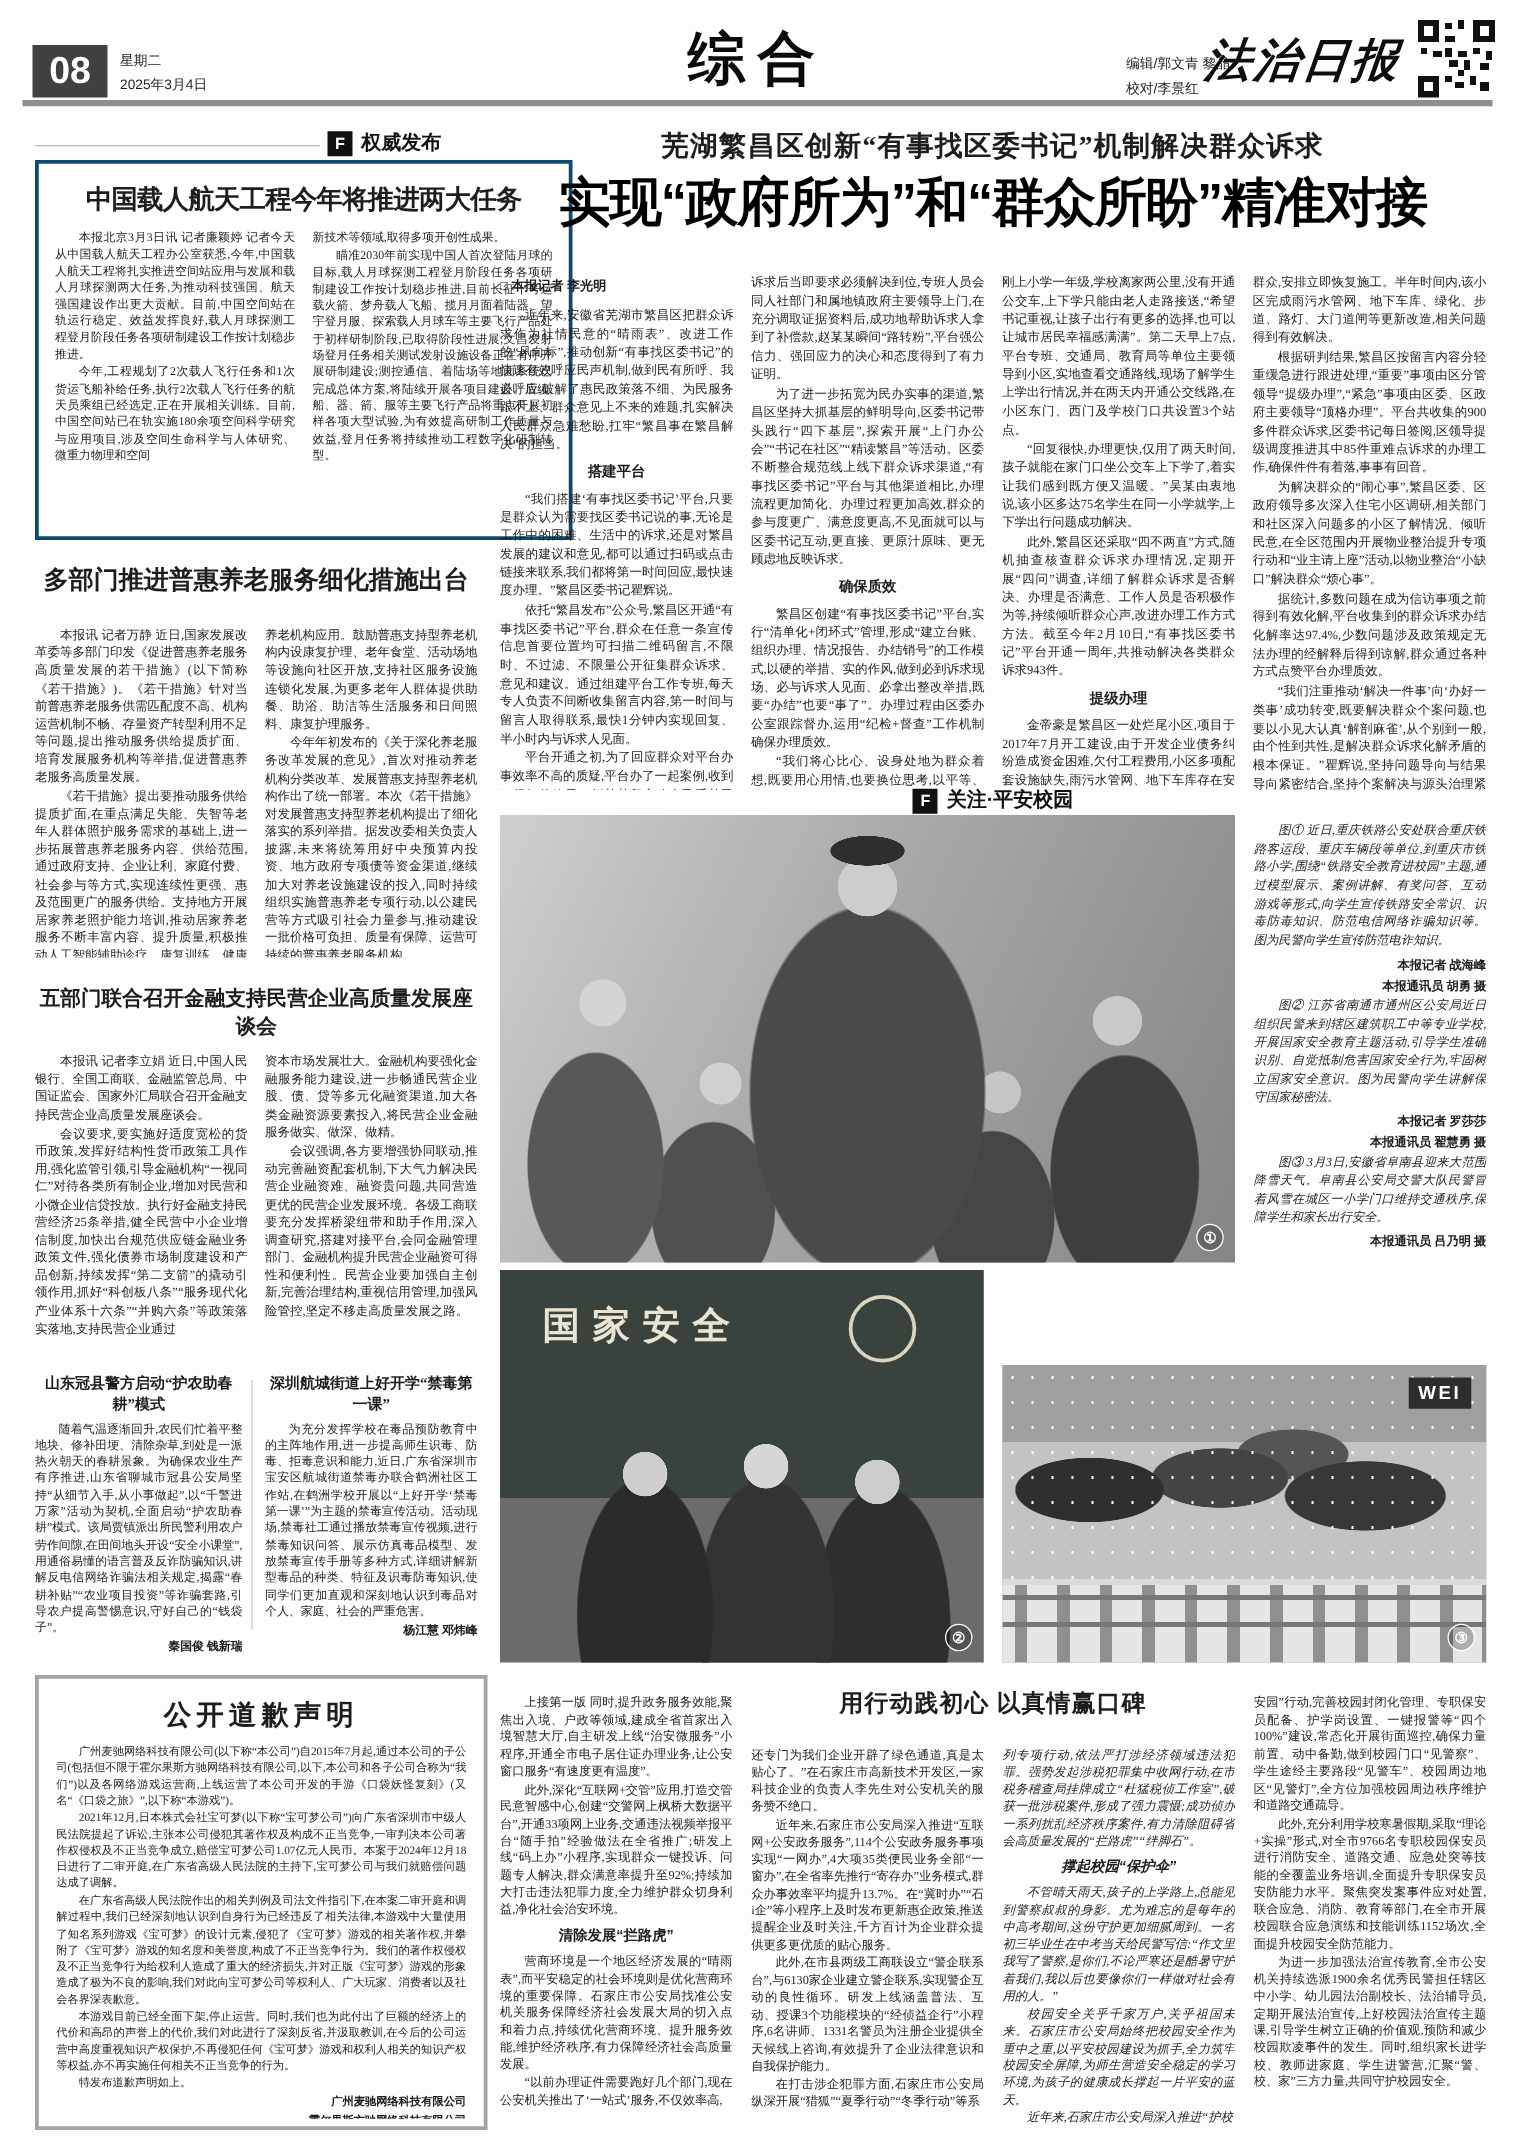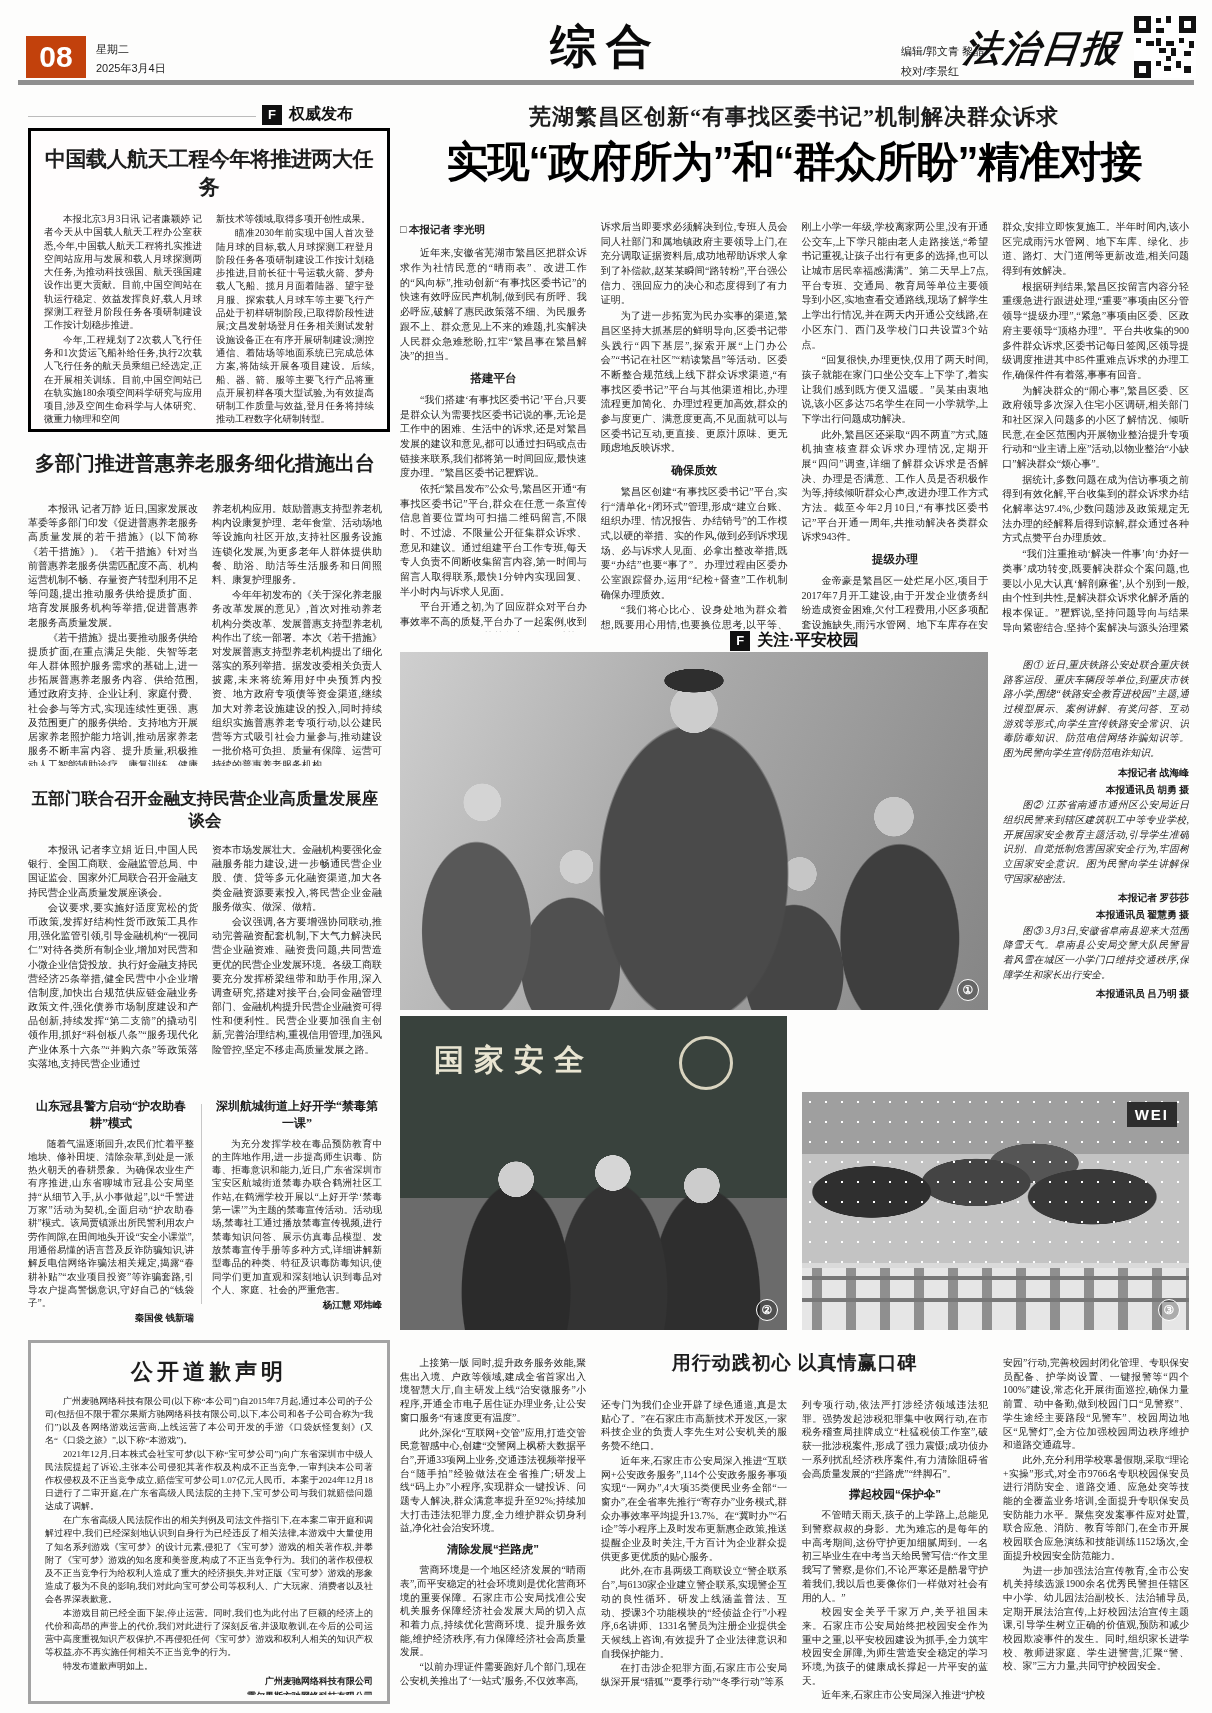--- a/index.html
+++ b/index.html
@@ -13,38 +13,38 @@
   .credit{text-align:right;font-weight:bold;text-indent:0;margin-top:2px;}
   .byline{font-weight:bold;text-indent:0;margin:2px 0 9px 0;font-size:10.5px;}
   .cap{margin-bottom:5px;font-style:italic;}
   .lead{}
   .cols{display:flex;gap:14px;overflow:hidden;}
   .col{flex:1;overflow:hidden;}
   .t-serif{font-family:"Liberation Serif",serif;font-weight:bold;margin:0;}
   .t-sans{font-family:"Liberation Sans",sans-serif;font-weight:900;margin:0;}
 
   
-  .pageno{left:26px;top:36px;width:60px;height:42px;background:#c2410c;color:#fff;
+  .pageno{left:26px;top:36px;width:60px;height:42px;background:#404040;color:#fff;
           font:bold 30px "Liberation Sans",sans-serif;display:flex;align-items:center;justify-content:center;}
   .dateblock{left:96px;top:40px;font-size:11px;line-height:1.7;font-family:"Liberation Sans",sans-serif;}
   .sectiontitle{left:0;right:0;top:16px;text-align:center;font-size:46px;letter-spacing:10px;color:#0a0a0a;}
   .editors{right:228px;top:42px;font-size:11px;line-height:1.8;font-family:"Liberation Sans",sans-serif;color:#222;}
   .masthead{right:92px;top:24px;font:italic bold 37px "DejaVu Serif",serif;transform:skewX(-6deg);color:#0d0d0d;letter-spacing:2px;}
   .qr{right:16px;top:16px;width:62px;height:62px;}
   .toprule{left:18px;right:18px;top:80px;height:5px;background:#8f8f8f;}
 
   
   .badge{display:flex;align-items:center;gap:7px;font:bold 16px "Liberation Sans",sans-serif;color:#111;}
   .cube{width:20px;height:20px;background:#101010;color:#fff;display:flex;align-items:center;justify-content:center;
         font:bold 13px "Liberation Sans",sans-serif;}
   .authline{left:28px;top:116px;width:228px;height:1px;background:#bbb;}
   .authbadge{left:262px;top:104px;}
 
   
-  .spacebox{left:28px;top:128px;width:362px;height:304px;border:3px solid #000000;box-sizing:border-box;
+  .spacebox{left:28px;top:128px;width:430px;height:304px;border:3px solid #0c4a6e;box-sizing:border-box;
             padding:14px 13px 10px 13px;background:#fffdfd;}
   .spacetitle{text-align:center;font-size:21px;letter-spacing:-0.5px;}
   .body-sm{font-size:9.5px;line-height:1.4;}
   .body-md{font-size:10px;line-height:1.42;}
   .eldertitle{left:28px;top:450px;width:354px;text-align:center;font-size:20px;}
   .elderbody{left:28px;top:502px;width:354px;height:264px;}
   .fintitle{left:28px;top:788px;width:354px;text-align:center;font-size:16.5px;}
   .finbody{left:28px;top:843px;width:354px;height:247px;}
   .briefs{top:1098px;height:232px;overflow:hidden;}
   .brieftitle{text-align:center;font-size:12px;margin-bottom:6px;}
@@ -105,21 +105,21 @@
   .wei{position:absolute;top:10px;right:12px;background:#2d2d2d;color:#fff;
        font:bold 15px "Liberation Sans",sans-serif;padding:4px 8px;letter-spacing:2px;}
   .marker{position:absolute;right:9px;bottom:9px;width:20px;height:20px;border:1.5px solid #fff;border-radius:50%;
           color:#fff;font:bold 12px/20px "Liberation Sans",sans-serif;text-align:center;background:rgba(0,0,0,.25);}
 
   
   .bottomheadline{left:601px;top:1350px;width:387px;text-align:center;font-size:19px;letter-spacing:1px;}
   .bcol{width:186px;font-size:9.8px;line-height:1.4;overflow:hidden;}
   .bcolA{left:400px;top:1356px;height:350px;}
   .bcolB{left:601px;top:1398px;height:308px;}
-  .bcolC{left:802px;top:1398px;height:308px;}
+  .bcolC{left:802px;top:1398px;height:308px;font-style:italic;}
   .bcolD{left:1003px;top:1356px;height:350px;}
 </style>
 </head>
 <body>
 
 <div class="page">
 
   <div class="abs pageno">08</div>
   <div class="abs dateblock">
     <div>星期二</div>

